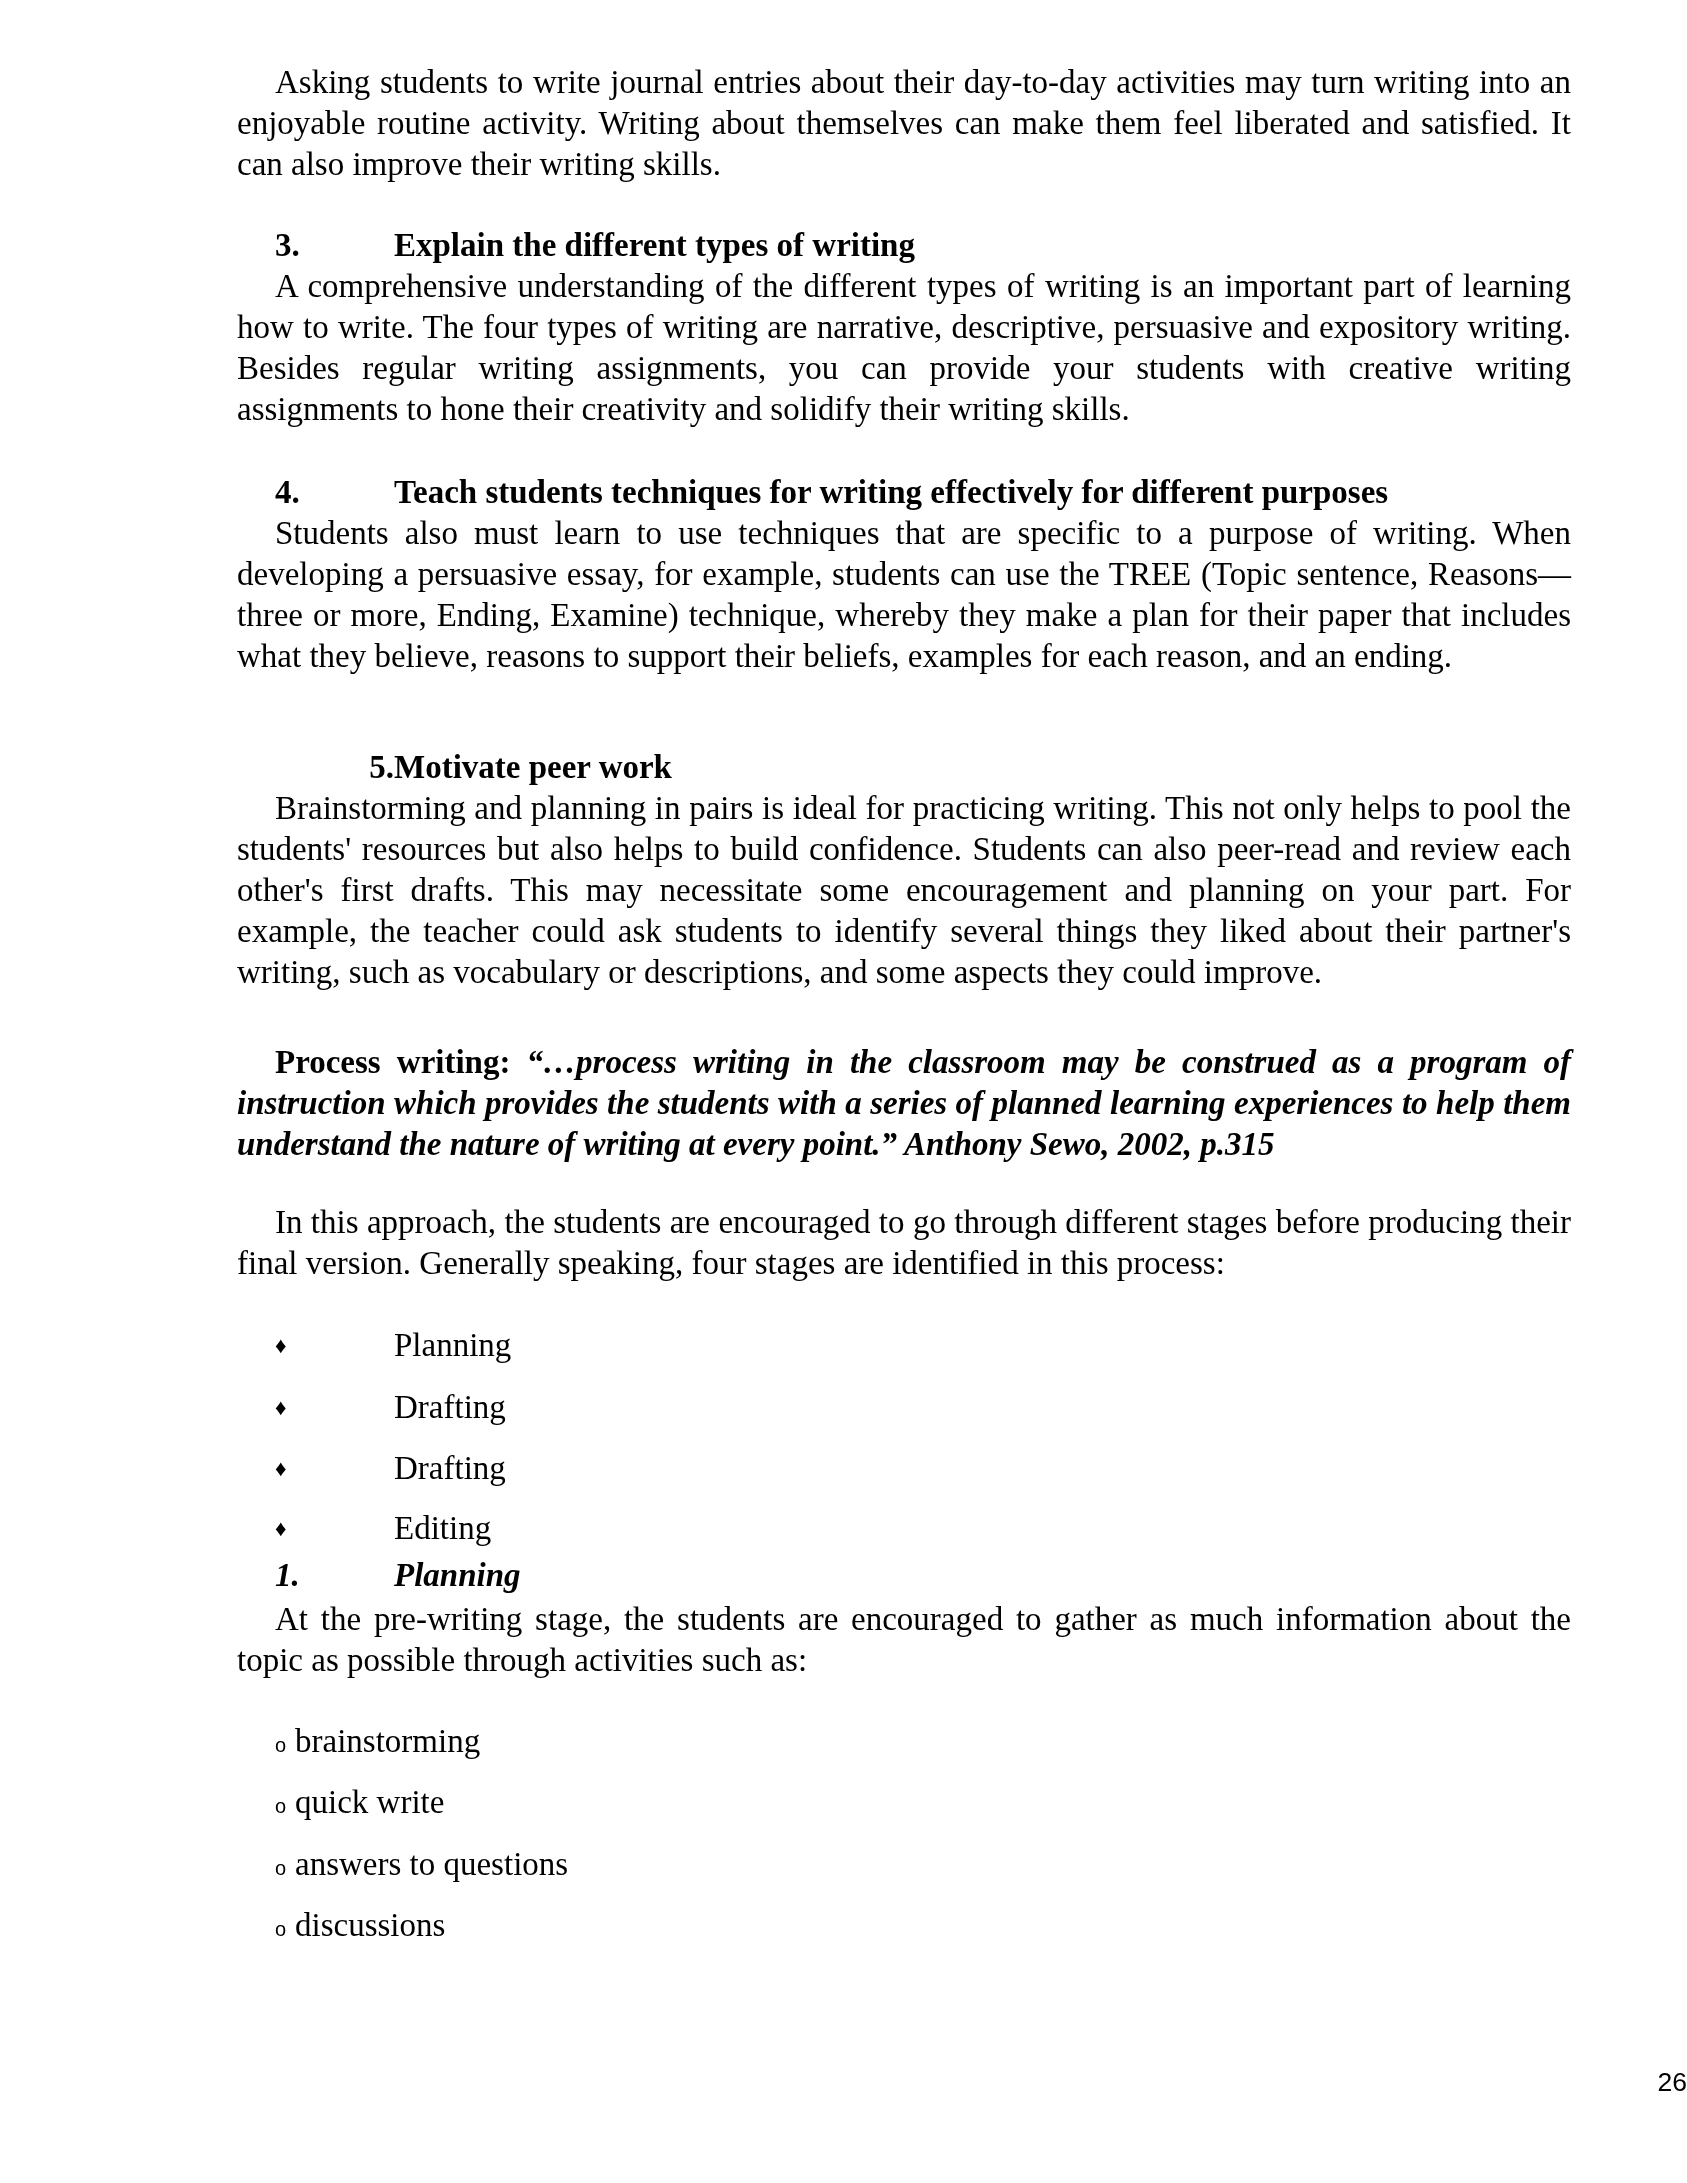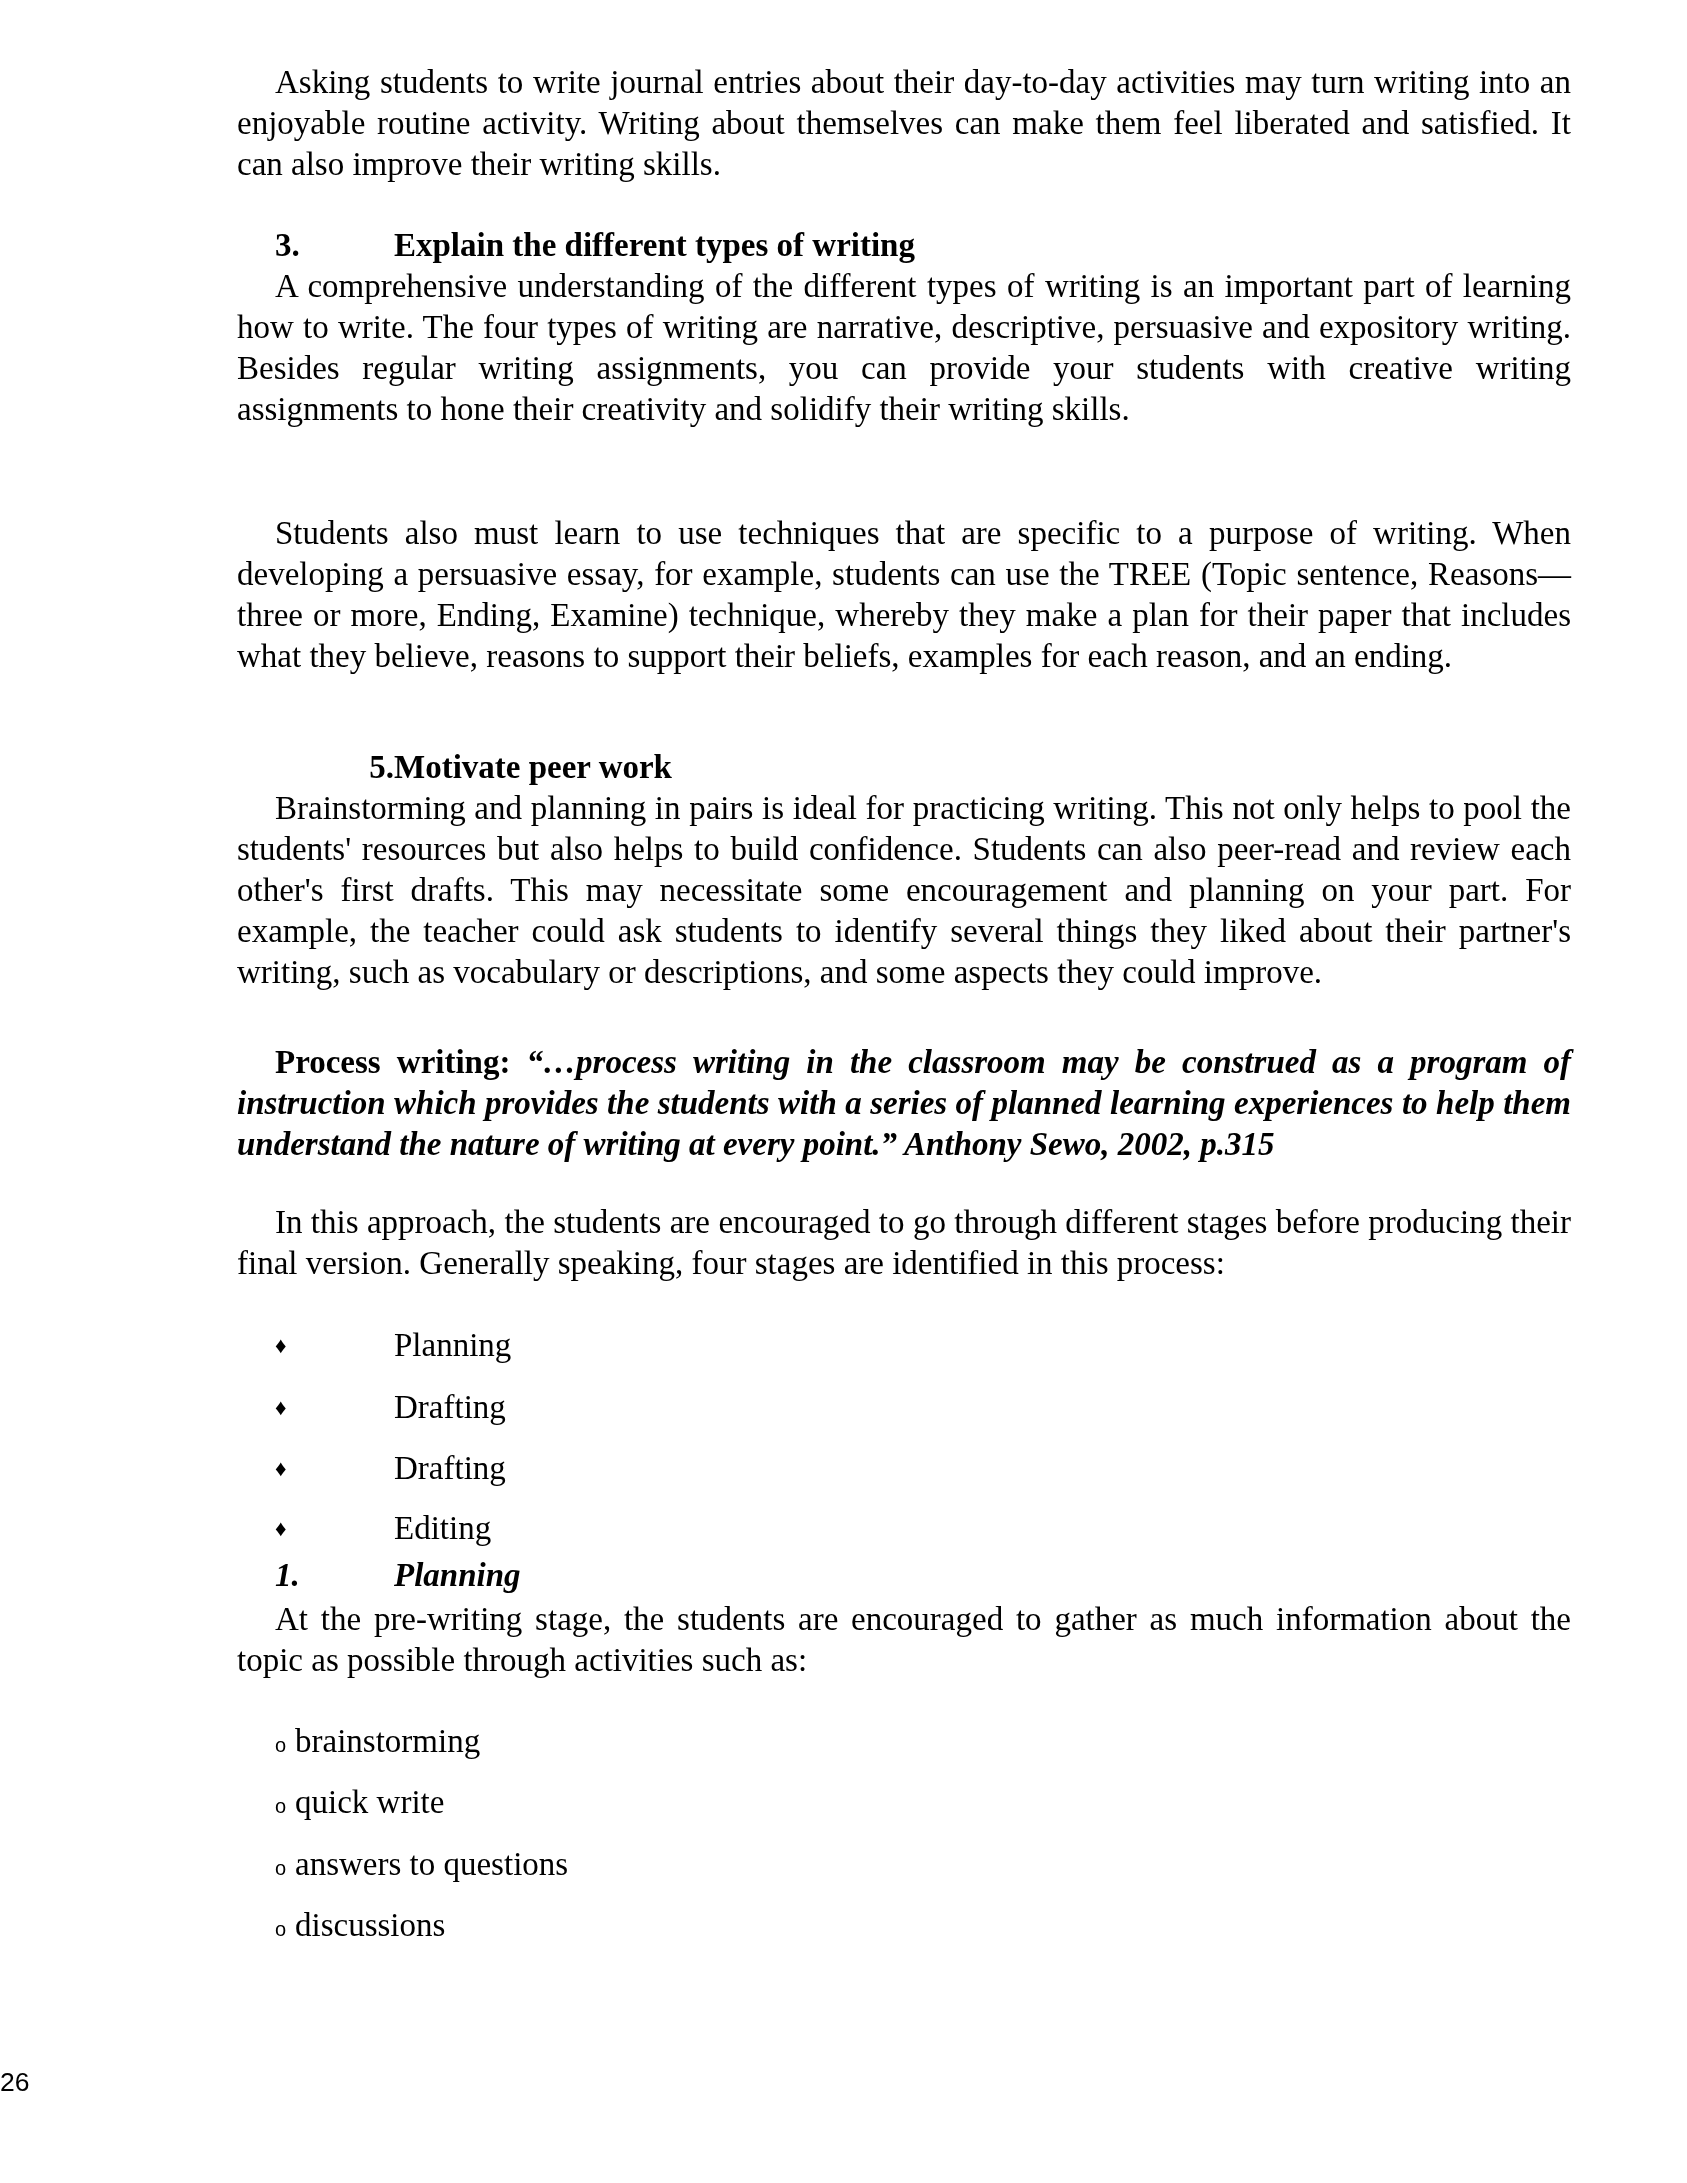--- a/index.html
+++ b/index.html
@@ -10,34 +10,37 @@
   .last-left { text-align-last: left; }
   .heading { position: absolute; left: 275px; font-family: "Liberation Serif", serif; font-size: 33px; font-weight: bold; line-height: 41px; white-space: nowrap; }
   .heading .num { display: inline-block; width: 119px; }
   .heading.italic { font-style: italic; }
   .quote { font-weight: bold; }
   .quote em { font-style: italic; }
   .bullet-row { position: absolute; left: 275px; font-family: "Liberation Serif", serif; font-size: 33px; line-height: 41px; white-space: nowrap; }
   .bullet-row .diamond { display: inline-block; width: 119px; font-size: 22.5px; vertical-align: 2.6px; }
   .sub-row { position: absolute; left: 275px; font-family: "Liberation Serif", serif; font-size: 33px; line-height: 41px; white-space: nowrap; }
   .sub-row .circle { display: inline-block; width: 20px; font-size: 20px; font-family: "Liberation Sans", sans-serif; }
-  .page-num { position: absolute; left: 0; width: 1687px; top: 2067px; text-align: left; font-family: "Liberation Sans", sans-serif; font-size: 26.5px; }
+  .page-num { position: absolute; left: 0; width: 1687px; top: 2067px; text-align: right; font-family: "Liberation Sans", sans-serif; font-size: 26.5px; }
 </style>
 </head>
 <body>
 
 <div class="page">
 
   <p class="txt last-left" style="top:62px;"><span class="first"></span><span>Asking students to write journal entries about their day-to-day activities may turn writing into an enjoyable routine activity. Writing about themselves can make them feel liberated and satisfied. It can also improve their writing skills.</span></p>
 
   <div class="heading" style="top:225px;">
     <span class="num">3.</span><span>Explain the different types of writing</span>
   </div>
   <p class="txt last-left" style="top:266px;"><span class="first"></span><span>A comprehensive understanding of the different types of writing is an important part of learning how to write. The four types of writing are narrative, descriptive, persuasive and expository writing. Besides regular writing assignments, you can provide your students with creative writing assignments to hone their creativity and solidify their writing skills.</span></p>
 
+  <div class="heading" style="top:472px;">
+    <span class="num">4.</span><span>Teach students techniques for writing effectively for different purposes</span>
+  </div>
   <p class="txt last-left" style="top:513px;"><span class="first"></span><span>Students also must learn to use techniques that are specific to a purpose of writing. When developing a persuasive essay, for example, students can use the TREE (Topic sentence, Reasons—three or more, Ending, Examine) technique, whereby they make a plan for their paper that includes what they believe, reasons to support their beliefs, examples for each reason, and an ending.</span></p>
 
   <div class="heading" style="top:747px;text-align:right;">
     <span class="num">5.</span><span>Motivate peer work</span>
   </div>
   <p class="txt last-left" style="top:788px;"><span class="first"></span><span>Brainstorming and planning in pairs is ideal for practicing writing. This not only helps to pool the students' resources but also helps to build confidence. Students can also peer-read and review each other's first drafts. This may necessitate some encouragement and planning on your part. For example, the teacher could ask students to identify several things they liked about their partner's writing, such as vocabulary or descriptions, and some aspects they could improve.</span></p>
 
   <p class="txt last-left quote" style="top:1042px;"><span class="first"></span><span>Process writing:</span> <em>“…process writing in the classroom may be construed as a program of instruction which provides the students with a series of planned learning experiences to help them understand the nature of writing at every point.” Anthony Sewo, 2002, p.315</em></p>
 
   <p class="txt last-left" style="top:1202px;"><span class="first"></span><span>In this approach, the students are encouraged to go through different stages before producing their final version. Generally speaking, four stages are identified in this process:</span></p>

